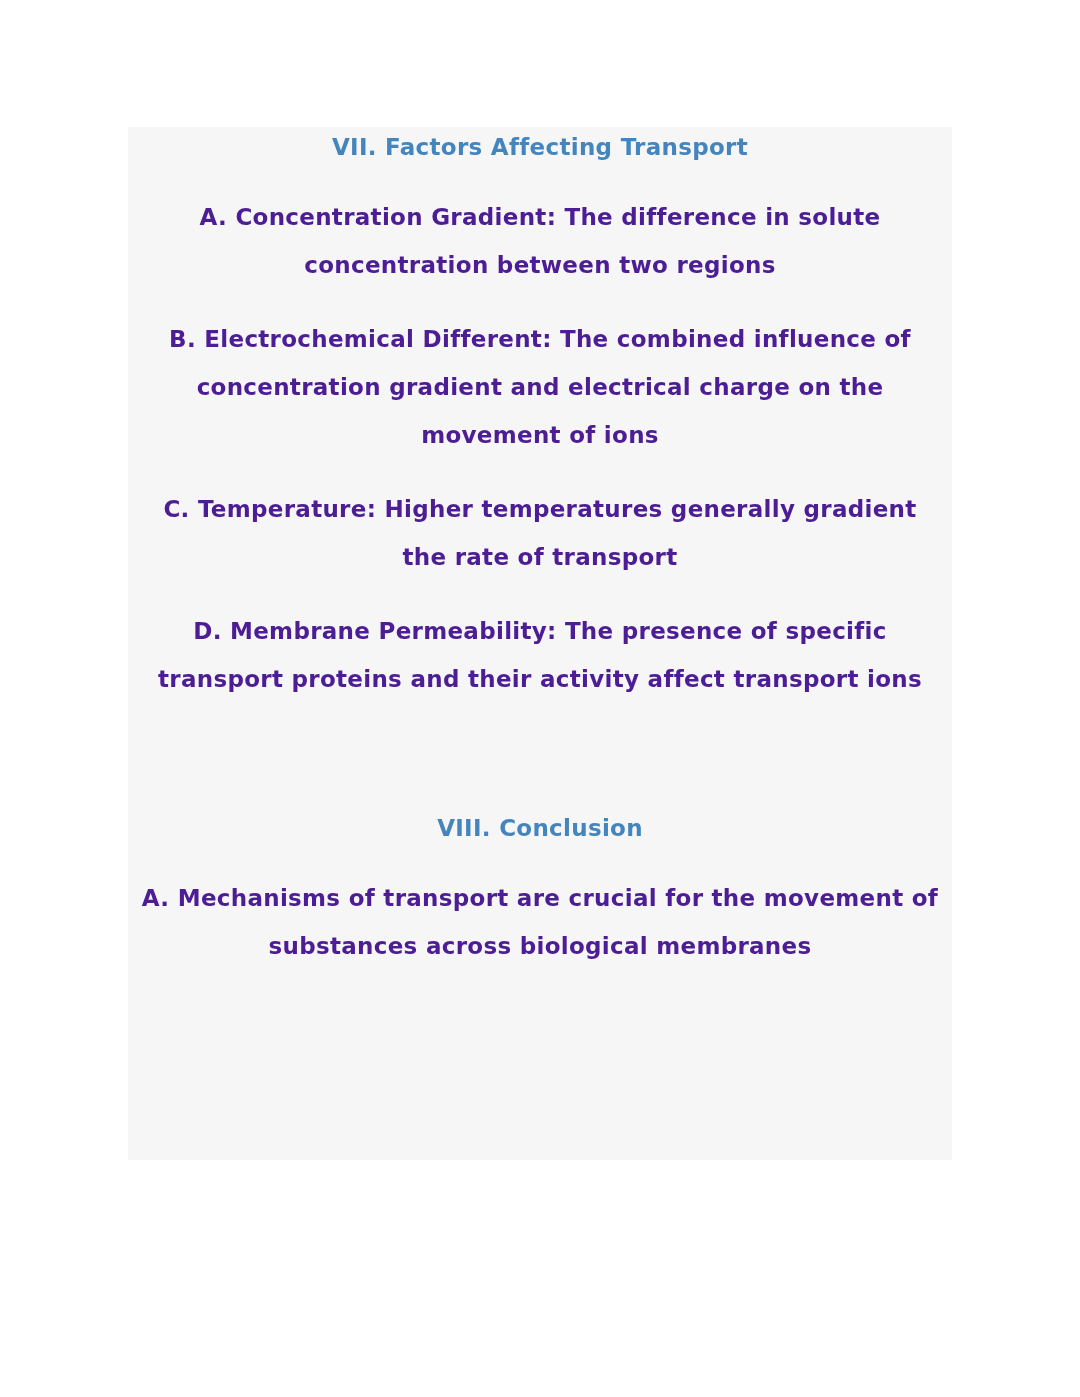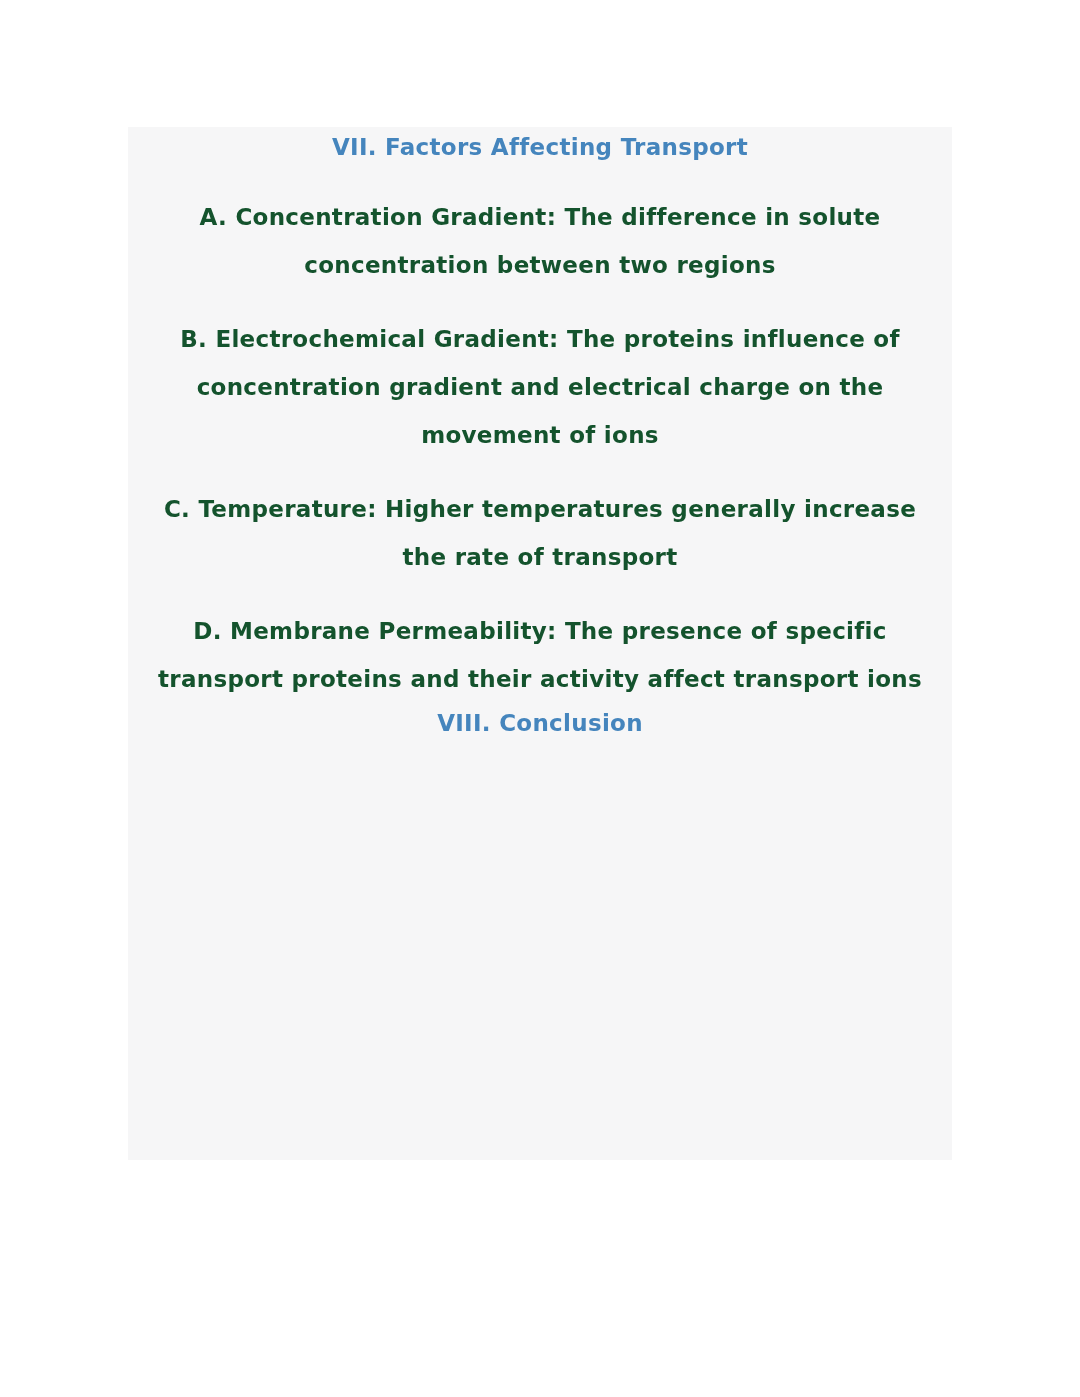--- a/index.html
+++ b/index.html
@@ -33,45 +33,47 @@
   .doc-heading {
     margin: 0;
     font-size: 23px;
     font-weight: 600;
     line-height: 40px;
     letter-spacing: 0.3px;
     text-align: center;
     color: #4585bd;
   }
   .doc-heading.second {
+    margin-top: 105px;
   }
   .doc-para {
     margin: 26px 0 0 0;
     font-size: 23px;
     font-weight: 600;
     line-height: 48px;
     letter-spacing: 0.3px;
     text-align: center;
-    color: #14532d;
+    color: #4c1d95;
   }
 </style>
 </head>
 <body>
 
 <div class="page">
   <div class="doc-block">
 
     <h2 class="doc-heading">VII. Factors Affecting Transport</h2>
 
     <p class="doc-para">A. Concentration Gradient: The difference in solute concentration between two regions</p>
 
-    <p class="doc-para">B. Electrochemical Gradient: The proteins influence of concentration gradient and electrical charge on the movement of ions</p>
+    <p class="doc-para">B. Electrochemical Different: The combined influence of concentration gradient and electrical charge on the movement of ions</p>
 
-    <p class="doc-para">C. Temperature: Higher temperatures generally increase the rate of transport</p>
+    <p class="doc-para">C. Temperature: Higher temperatures generally gradient the rate of transport</p>
 
     <p class="doc-para">D. Membrane Permeability: The presence of specific transport proteins and their activity affect transport ions</p>
 
     <h2 class="doc-heading second">VIII. Conclusion</h2>
 
+    <p class="doc-para">A. Mechanisms of transport are crucial for the movement of substances across biological membranes</p>
 
 
   </div>
 </div>
 
 </body></html>

